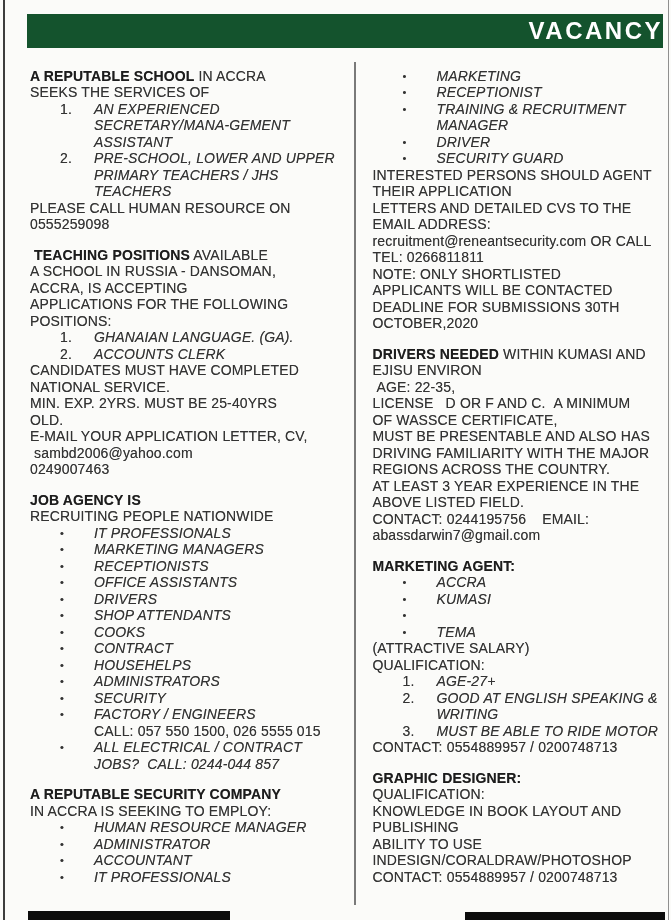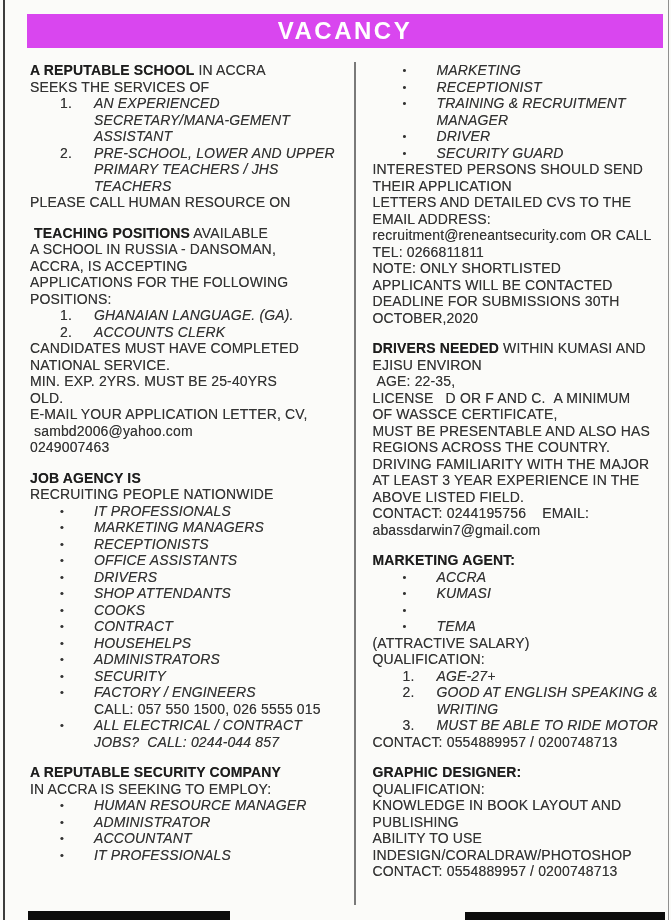--- a/index.html
+++ b/index.html
@@ -11,28 +11,28 @@
     font-family:"Liberation Sans", sans-serif;
     color:#333;
     letter-spacing:.15px;
     text-shadow:0 0 .6px rgba(40,40,40,.55);
   }
   .edge{position:absolute;top:0;bottom:0;}
   .edge-left{left:3px;width:2px;background:#3d3d3d;}
   .edge-right{right:2px;width:1px;background:#8f8f8f;}
   .vacancy-bar{
     position:absolute;left:27px;top:14px;width:636px;height:34px;
-    background:#d946ef;color:#fff;
-    display:flex;align-items:center;justify-content:center;
+    background:#14532d;color:#fff;
+    display:flex;align-items:center;justify-content:flex-end;
     font-weight:bold;font-size:24px;letter-spacing:2.5px;
     text-shadow:none;
   }
   .columns{
     position:absolute;left:30px;top:62px;right:8px;
-    display:flex;align-items:flex-start;
+    display:flex;align-items:center;
     font-size:14px;line-height:16.5px;gap:9px;
   }
   .col-left{width:308px;flex:0 0 308px;}
   .divider{flex:0 0 1.5px;background:#7a7a7a;height:843px;margin:0 8px 0 7px;}
   .col-right{flex:1;min-width:0;}
   .section{margin-bottom:14px;}
   .para{white-space:normal;}
   .para strong{color:#1c1c1c;}
   .itm{display:flex;}
   .marker{flex:0 0 64px;box-sizing:border-box;padding-left:30px;}
@@ -62,20 +62,21 @@
           <div class="para"><span>SEEKS THE SERVICES OF</span></div>
           <div class="itm num">
             <span class="marker">1.</span>
             <span class="txt">AN EXPERIENCED SECRETARY/MANA-GEMENT ASSISTANT</span>
           </div>
           <div class="itm num">
             <span class="marker">2.</span>
             <span class="txt">PRE-SCHOOL, LOWER AND UPPER PRIMARY TEACHERS / JHS TEACHERS</span>
           </div>
           <div class="para"><span>PLEASE CALL HUMAN RESOURCE ON</span></div>
+          <div class="para"><span>0555259098</span></div>
         </div>
         <div class="section">
           <div class="para"><strong>&nbsp;TEACHING POSITIONS</strong><span> AVAILABLE</span></div>
           <div class="para"><span>A SCHOOL IN RUSSIA - DANSOMAN,</span></div>
           <div class="para"><span>ACCRA, IS ACCEPTING</span></div>
           <div class="para"><span>APPLICATIONS FOR THE FOLLOWING</span></div>
           <div class="para"><span>POSITIONS:</span></div>
           <div class="itm num">
             <span class="marker">1.</span>
             <span class="txt">GHANAIAN LANGUAGE. (GA).</span>
@@ -186,40 +187,40 @@
             <span class="txt">TRAINING &amp; RECRUITMENT MANAGER</span>
           </div>
           <div class="itm bullet">
             <span class="marker">•</span>
             <span class="txt">DRIVER</span>
           </div>
           <div class="itm bullet">
             <span class="marker">•</span>
             <span class="txt">SECURITY GUARD</span>
           </div>
-          <div class="para"><span>INTERESTED PERSONS SHOULD SEND</span></div>
+          <div class="para"><span>INTERESTED PERSONS SHOULD AGENT</span></div>
           <div class="para"><span>THEIR APPLICATION</span></div>
           <div class="para"><span>LETTERS AND DETAILED CVS TO THE</span></div>
           <div class="para"><span>EMAIL ADDRESS:</span></div>
           <div class="para nowrap"><span>recruitment@reneantsecurity.com OR CALL</span></div>
           <div class="para"><span>TEL: 0266811811</span></div>
           <div class="para"><span>NOTE: ONLY SHORTLISTED</span></div>
           <div class="para"><span>APPLICANTS WILL BE CONTACTED</span></div>
           <div class="para"><span>DEADLINE FOR SUBMISSIONS 30TH</span></div>
           <div class="para"><span>OCTOBER,2020</span></div>
         </div>
         <div class="section">
           <div class="para nowrap"><strong>DRIVERS NEEDED</strong><span> WITHIN KUMASI AND</span></div>
           <div class="para"><span>EJISU ENVIRON</span></div>
           <div class="para"><span>&nbsp;AGE: 22-35,</span></div>
           <div class="para nowrap"><span>LICENSE &nbsp;&nbsp;D OR F AND C. &nbsp;A MINIMUM</span></div>
           <div class="para"><span>OF WASSCE CERTIFICATE,</span></div>
           <div class="para nowrap"><span>MUST BE PRESENTABLE AND ALSO HAS</span></div>
+          <div class="para nowrap"><span>DRIVING FAMILIARITY WITH THE MAJOR</span></div>
           <div class="para"><span>REGIONS ACROSS THE COUNTRY.</span></div>
-          <div class="para nowrap"><span>DRIVING FAMILIARITY WITH THE MAJOR</span></div>
           <div class="para"><span>AT LEAST 3 YEAR EXPERIENCE IN THE</span></div>
           <div class="para"><span>ABOVE LISTED FIELD.</span></div>
           <div class="para"><span>CONTACT: 0244195756 &nbsp;&nbsp;&nbsp;EMAIL:</span></div>
           <div class="para"><span>abassdarwin7@gmail.com</span></div>
         </div>
         <div class="section">
           <div class="para"><strong>MARKETING AGENT:</strong></div>
           <div class="itm bullet">
             <span class="marker">•</span>
             <span class="txt">ACCRA</span>

